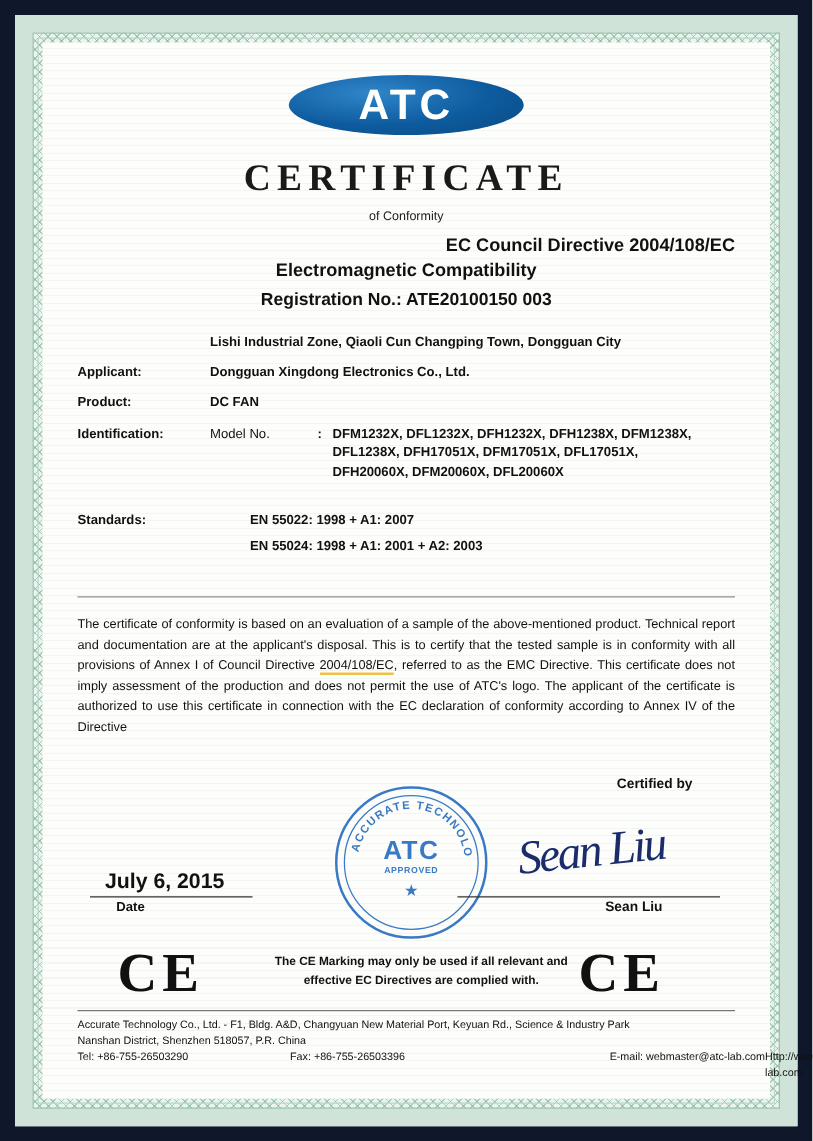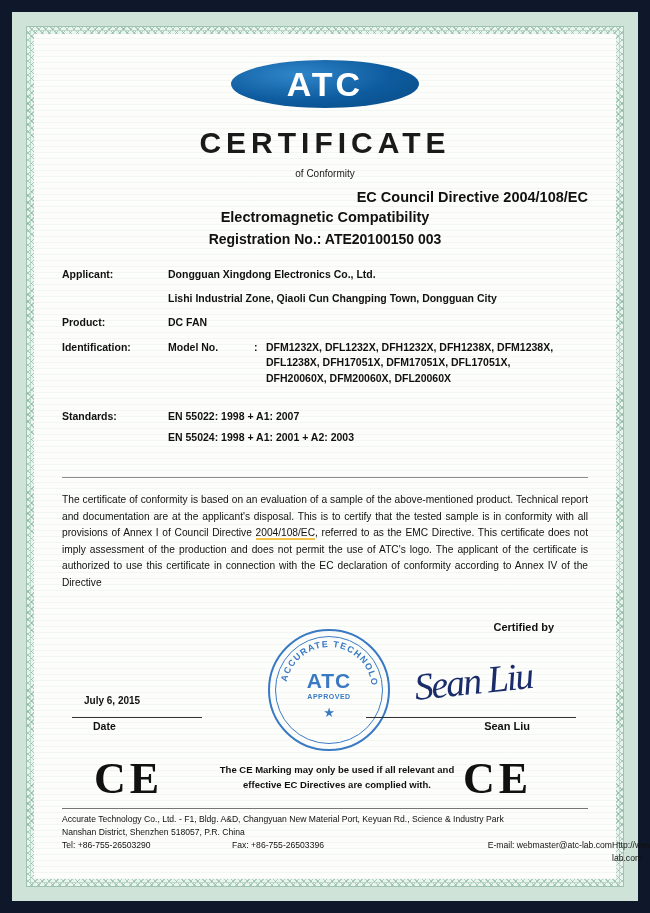--- a/index.html
+++ b/index.html
@@ -115,20 +115,21 @@
     font-family: "Liberation Sans", sans-serif;
   }
 
   h1.cert-title {
     margin: 14px 0 0 0;
     text-align: center;
     font-size: 30px;
     font-weight: bold;
     letter-spacing: 5px;
     color: #1a1a1a;
+    font-family: Liberation Serif, serif;
   }
   .cert-sub {
     text-align: center;
     font-size: 10px;
     margin-top: 8px;
     color: #1a1a1a;
   }
   .cert-directive {
     text-align: right;
     font-size: 14.5px;
@@ -171,34 +172,35 @@
     flex: 1;
     font-weight: bold;
     color: #111;
   }
   .ident-inner {
     display: flex;
   }
   .ident-inner .mn-label {
     width: 86px;
     flex: 0 0 86px;
-    font-weight: bold;
+    font-weight: normal;
   }
   .ident-inner .mn-colon {
     width: 12px;
     flex: 0 0 12px;
     font-weight: bold;
   }
   .ident-inner .mn-value {
     flex: 1;
     font-weight: bold;
     line-height: 1.5;
   }
   .standards {
     margin-top: 22px;
+    gap: 32px;
   }
   .standards .value-line {
     font-weight: bold;
     margin-bottom: 6px;
   }
 
   
   .divider {
     margin: 26px 0 14px 0;
     border-top: 1px solid #8f8f8f;
@@ -259,21 +261,21 @@
     position: absolute;
     left: 10px;
     top: 96px;
     width: 130px;
     border-top: 1px solid #333;
   }
   .date-value {
     position: absolute;
     left: 22px;
     top: 74px;
-    font-size: 10px;
+    font-size: 17px;
     font-weight: bold;
   }
   .date-label {
     position: absolute;
     left: 31px;
     top: 99px;
     font-size: 10.5px;
     font-weight: bold;
   }
 
@@ -386,27 +388,27 @@
 
       <h1 class="cert-title">CERTIFICATE</h1>
       <div class="cert-sub">of Conformity</div>
       <div class="cert-directive">EC Council Directive 2004/108/EC</div>
       <div class="cert-emc">Electromagnetic Compatibility</div>
       <div class="reg-no">Registration No.: ATE20100150 003</div>
 
       <div class="details">
 
         <div class="row">
+          <div class="label"></div>
+          <div class="value">Lishi Industrial Zone, Qiaoli Cun Changping Town, Dongguan City</div>
+        </div>
+
+        <div class="row">
           <div class="label">Applicant:</div>
           <div class="value">Dongguan Xingdong Electronics Co., Ltd.</div>
-        </div>
-
-        <div class="row">
-          <div class="label"></div>
-          <div class="value">Lishi Industrial Zone, Qiaoli Cun Changping Town, Dongguan City</div>
         </div>
 
         <div class="row">
           <div class="label">Product:</div>
           <div class="value">DC FAN</div>
         </div>
 
         <div class="row">
           <div class="label">Identification:</div>
           <div class="value">

